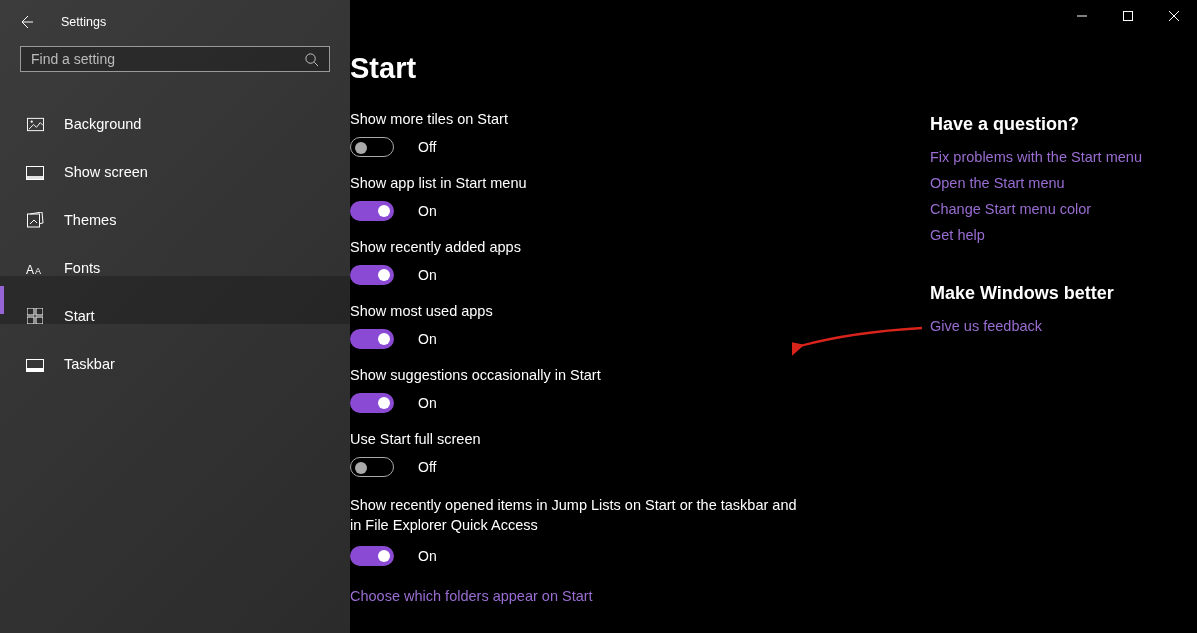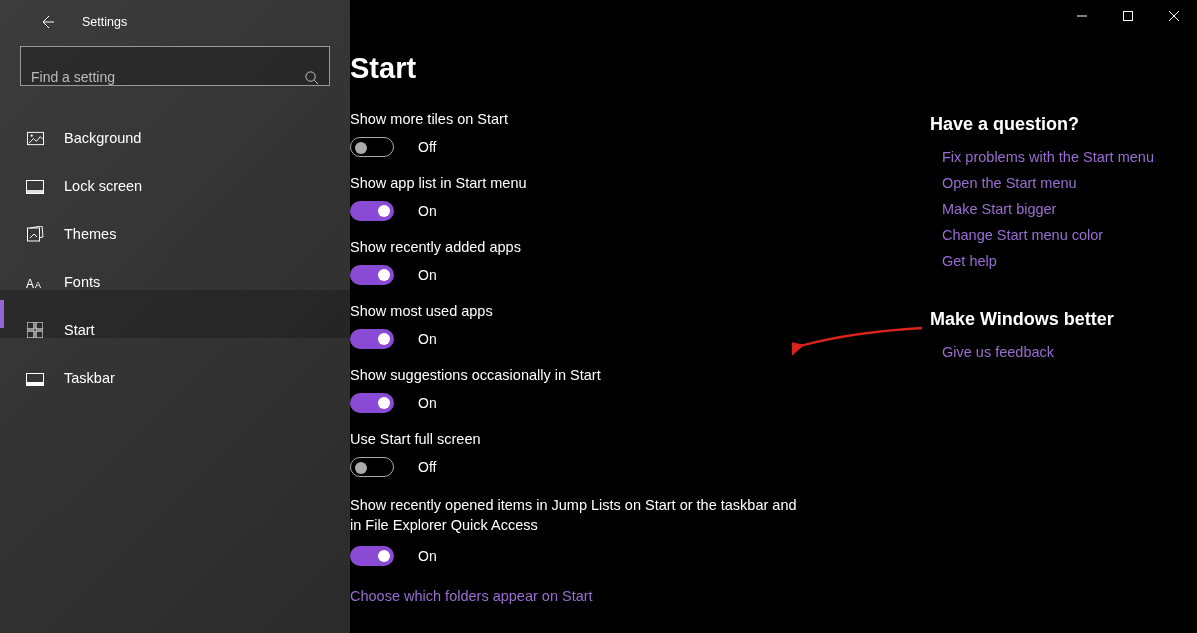--- a/index.html
+++ b/index.html
@@ -1,25 +1,25 @@
 <!DOCTYPE html>
 <html><head>
 <meta charset="utf-8">
 <style>
   * { margin: 0; padding: 0; box-sizing: border-box; font-family: "Segoe UI", sans-serif; }
   body { width: 1197px; height: 633px; background: #000; display: flex; overflow: hidden; }
 
   
   .sidebar { width: 350px; height: 100%; background: linear-gradient(135deg, #3c3c3c 0%, #2b2b2b 100%); position: relative; }
-  .sidebar-header { display: flex; align-items: center; padding: 14px 24px 10px 36px; color: #fff; font-size: 12.5px; }
+  .sidebar-header { display: flex; align-items: center; padding: 14px 24px 10px 15px; color: #fff; font-size: 12.5px; }
   .back-btn { width: 22px; display: flex; justify-content: center; margin-right: 24px; cursor: pointer; }
   .sidebar-home { display: flex; align-items: center; padding: 10px 24px; color: #fff; font-size: 14.5px; cursor: pointer; }
   .sidebar-home .icon { width: 22px; margin-right: 18px; display: flex; justify-content: center; }
   .search-wrap { padding: 6px 20px 12px 20px; }
-  .search-box { display: flex; align-items: flex-end; height: 40px; border: 1px solid #999; background: rgba(0,0,0,0.25); padding: 0 10px; }
+  .search-box { display: flex; align-items: center; height: 26px; border: 1px solid #999; background: rgba(0,0,0,0.25); padding: 0 10px; }
   .search-box input { flex: 1; background: transparent; border: none; outline: none; color: #ccc; font-size: 14px; }
   .search-box input::placeholder { color: #bbb; }
   .search-box .search-icon { color: #ccc; }
   .sidebar-section { padding: 12px 24px 18px 22px; color: #fff; font-weight: 600; font-size: 14.5px; }
   .sidebar-items { }
   .sidebar-item { display: flex; align-items: flex-end; height: 48px; padding: 0 24px; color: #fff; font-size: 14.5px; cursor: pointer; position: relative; }
   .sidebar-item .icon { width: 22px; margin-right: 18px; display: flex; justify-content: center; }
   .sidebar-item.active::before { content: ""; position: absolute; left: 0; top: 10px; bottom: 10px; width: 4px; background: #9664d5; }
   .sidebar-item.active { background: rgba(0,0,0,0.22); }
 
@@ -40,21 +40,21 @@
   .toggle.off { border: 1px solid #aaa; background: #000; }
   .toggle.off .thumb { background: #aaa; left: 4px; }
   .toggle.on { background: #8a4ad3; }
   .toggle.on .thumb { background: #fff; right: 4px; }
   .toggle-text { font-size: 14px; }
   .link { color: #996dd1; font-size: 14.5px; cursor: pointer; display: inline-block; margin-top: 4px; }
 
   .right-col { flex: 1; padding-top: 66px; }
   .right-col h3 { font-size: 18px; font-weight: 600; margin-bottom: 14px; }
   .right-links { display: flex; flex-direction: column; gap: 10px; margin-bottom: 40px; }
-  .right-links .link { margin-top: 0; margin-left: 12px; }
+  .right-links .link { margin-top: 0; }
 
   
   .arrow { position: absolute; left: 442px; top: 322px; pointer-events: none; }
 
   svg { display: block; }
 </style>
 </head>
 <body>
 
 <div class="sidebar">
@@ -93,21 +93,21 @@
       </span>
       <span>Background</span>
     </div>
     <div class="sidebar-item">
       <span class="icon">
         <svg width="18" height="14" viewBox="0 0 18 14">
             <rect x="0.5" y="0.5" width="17" height="13" stroke="#fff" fill="none"></rect>
             <rect x="0.5" y="10" width="17" height="3.5" fill="#fff" opacity="0.85"></rect>
           </svg>
       </span>
-      <span>Lock screen</span>
+      <span>Show screen</span>
     </div>
     <div class="sidebar-item">
       <span class="icon">
         <svg width="17" height="16" viewBox="0 0 17 16">
             <rect x="0.5" y="2" width="12" height="13" stroke="#fff" fill="none"></rect>
             <path d="M3 2 L15 0 L16 11 L13 11.5" stroke="#fff" fill="none"></path>
             <path d="M3 12 L7 8 L10 11" stroke="#fff" fill="none"></path>
           </svg>
       </span>
       <span>Themes</span>
@@ -233,21 +233,20 @@
           </div>
         </div>
       <span class="link">Choose which folders appear on Start</span>
     </div>
 
     <div class="right-col">
       <h3>Have a question?</h3>
       <div class="right-links" id="help-links">
           <span class="link">Fix problems with the Start menu</span>
           <span class="link">Open the Start menu</span>
-          <span class="link">Make Start bigger</span>
           <span class="link">Change Start menu color</span>
           <span class="link">Get help</span>
         </div>
       <h3>Make Windows better</h3>
       <div class="right-links">
         <span class="link">Give us feedback</span>
       </div>
     </div>
   </div>
 

